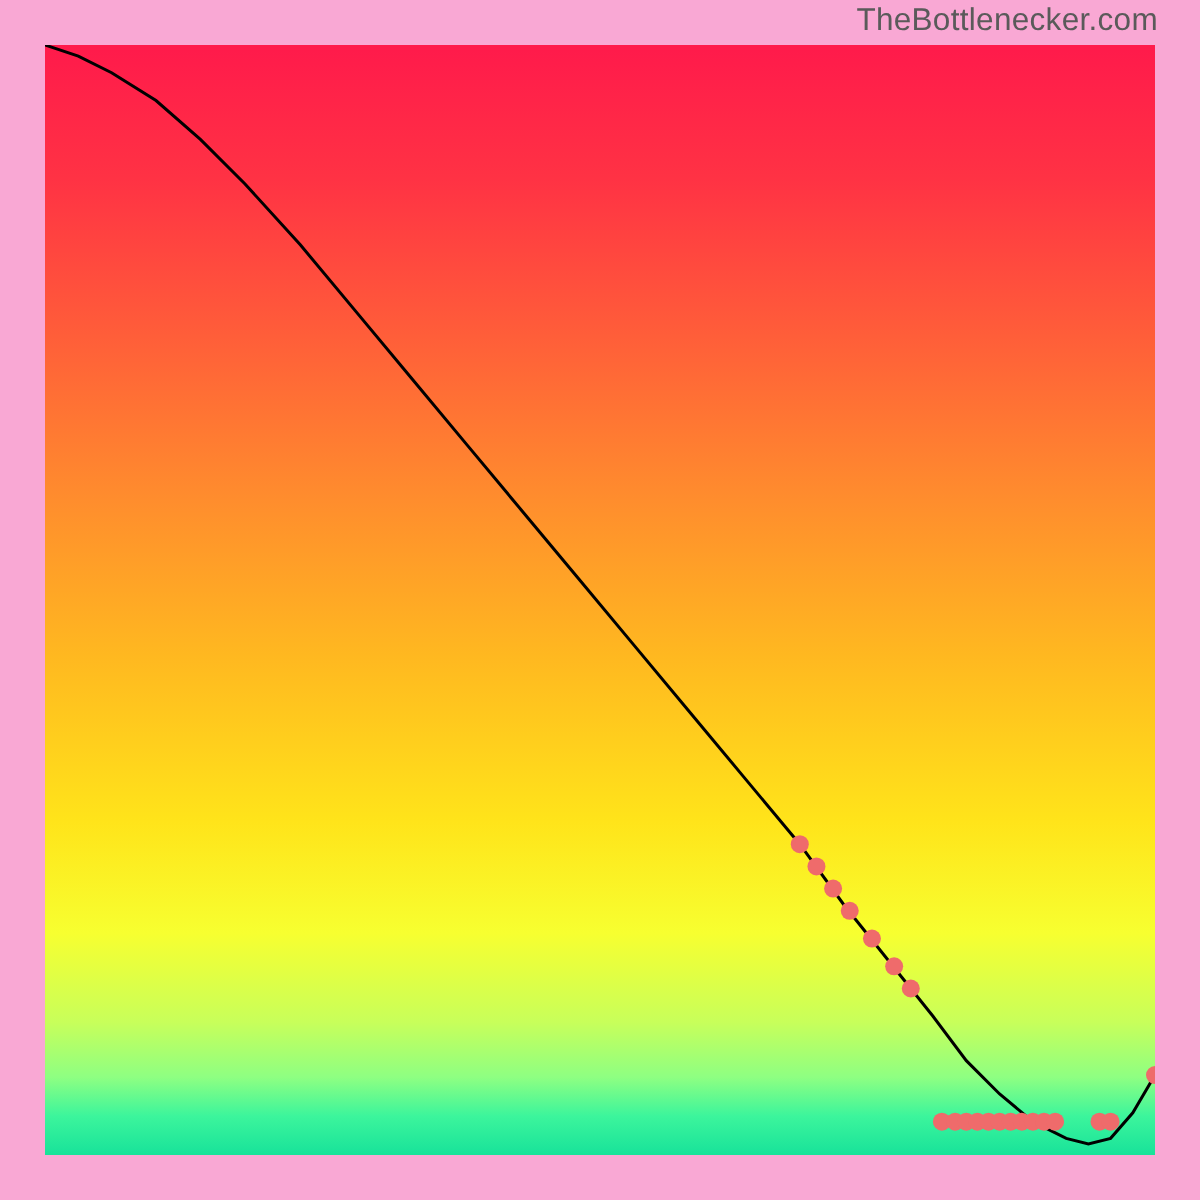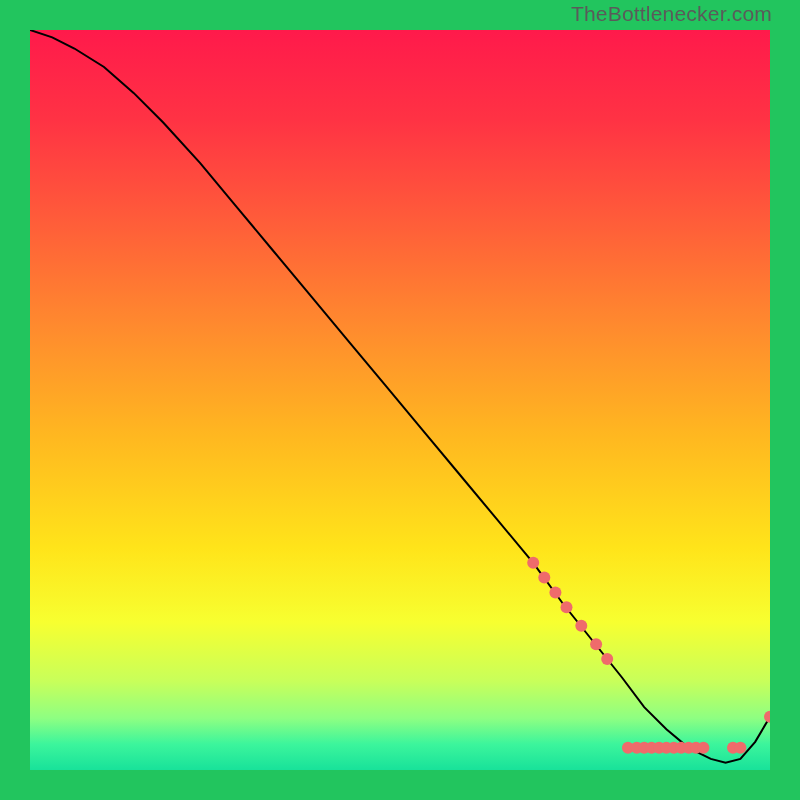--- a/index.html
+++ b/index.html
@@ -8,21 +8,21 @@
     background: #000;
     width: 800px;
     height: 800px;
     overflow: hidden;
     font-family: Arial, Helvetica, sans-serif;
   }
   .frame {
     position: relative;
     width: 800px;
     height: 800px;
-    background: #22c55e;
+    background: #f9a8d4;
   }
   .watermark {
     position: absolute;
     top: 2px;
     right: 28px;
     color: #5a5a5a;
     font-size: 21px;
     font-weight: 400;
     letter-spacing: 0.2px;
   }

